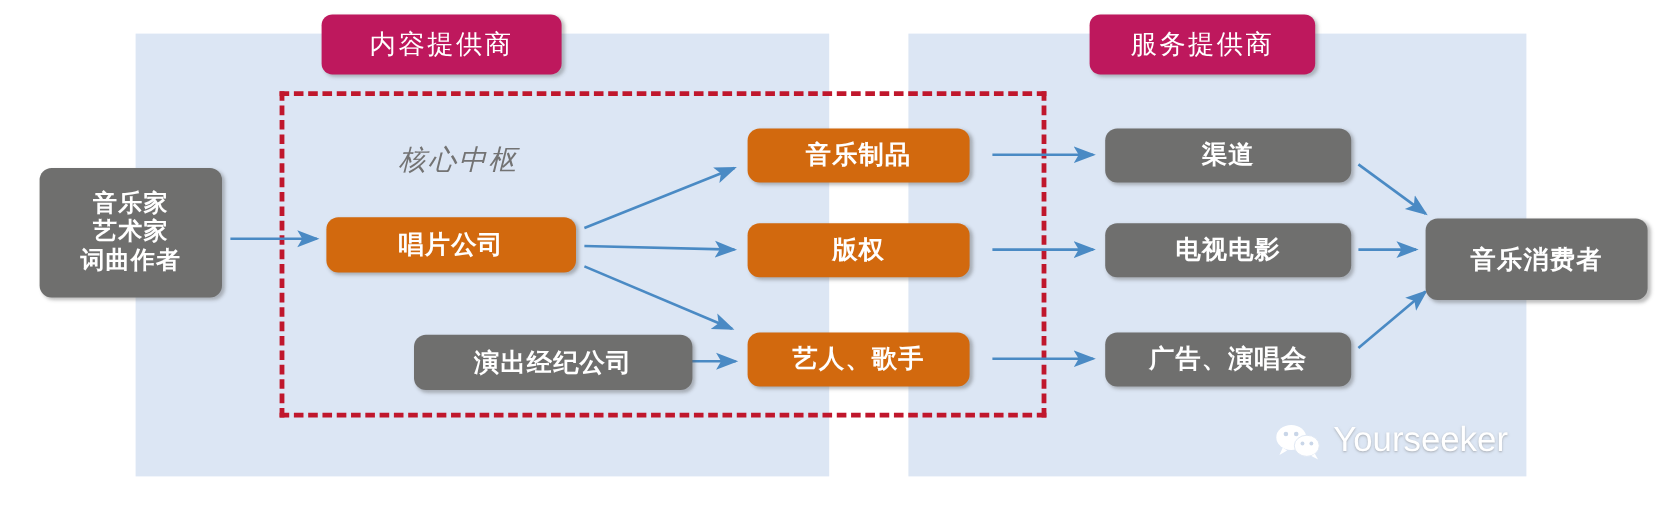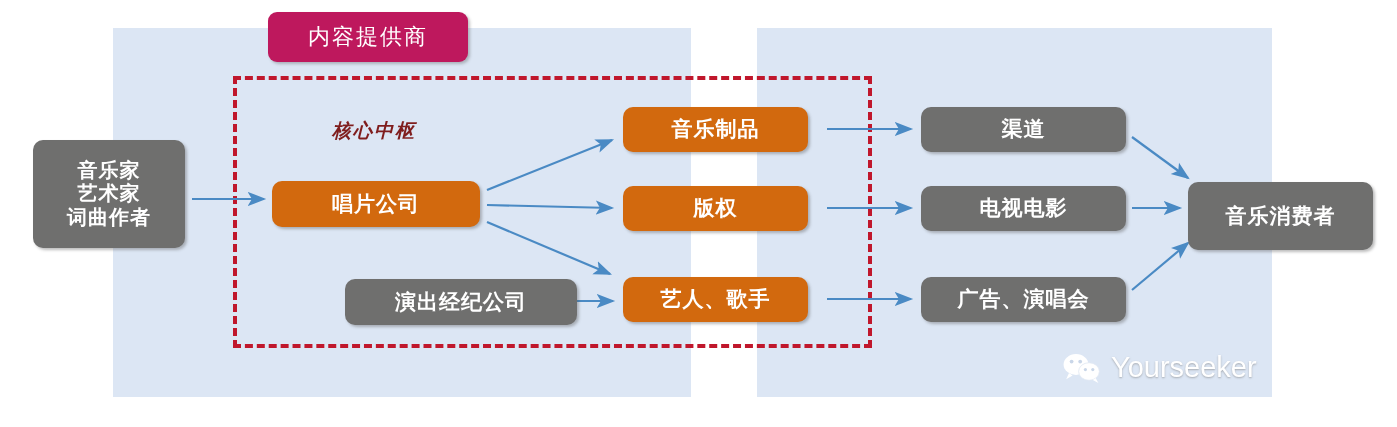--- a/index.html
+++ b/index.html
@@ -74,24 +74,24 @@
     left: 33px; top: 140px; width: 152px; height: 108px;
     flex-direction: column;
     font-size: 20px;
   }
   #node-creators span { display: block; }
 
   
   #core-hub-label {
     position: absolute;
     left: 332px; top: 118px;
-    color: #7f1d1d;
-    font-weight: bold;
+    color: #737373;
+    font-weight: normal;
     font-style: italic;
-    font-size: 19px;
+    font-size: 23px;
     letter-spacing: 2px;
     white-space: nowrap;
   }
 
   #node-record-company   { left: 272px; top: 181px; width: 208px; height: 46px; }
   #node-agency           { left: 345px; top: 279px; width: 232px; height: 46px; }
 
   #node-music-products   { left: 623px; top: 107px; width: 185px; height: 45px; }
   #node-copyright        { left: 623px; top: 186px; width: 185px; height: 45px; }
   #node-artists-singers  { left: 623px; top: 277px; width: 185px; height: 45px; }
@@ -161,20 +161,23 @@
       <line x1="1132" y1="137" x2="1188" y2="178"></line>
 
       <line x1="1132" y1="208" x2="1180" y2="208"></line>
 
       <line x1="1132" y1="290" x2="1188" y2="243"></line>
     </g>
   </svg>
 
   <div class="header-pill" id="header-content-provider">
     <span>内容提供商</span>
+  </div>
+  <div class="header-pill" id="header-service-provider">
+    <span>服务提供商</span>
   </div>
 
   <div id="core-hub-label">核心中枢</div>
 
   <div class="node gray" id="node-creators">
     <span>音乐家</span>
     <span>艺术家</span>
     <span>词曲作者</span>
   </div>
 

